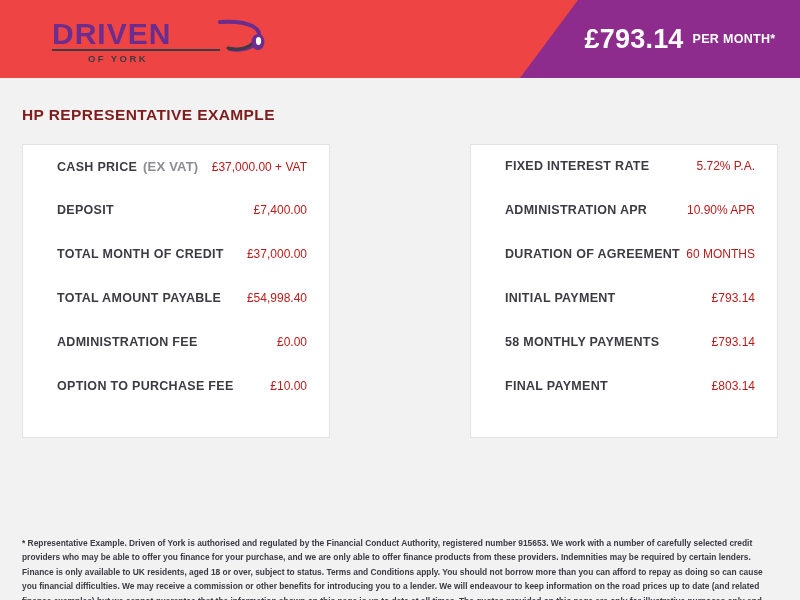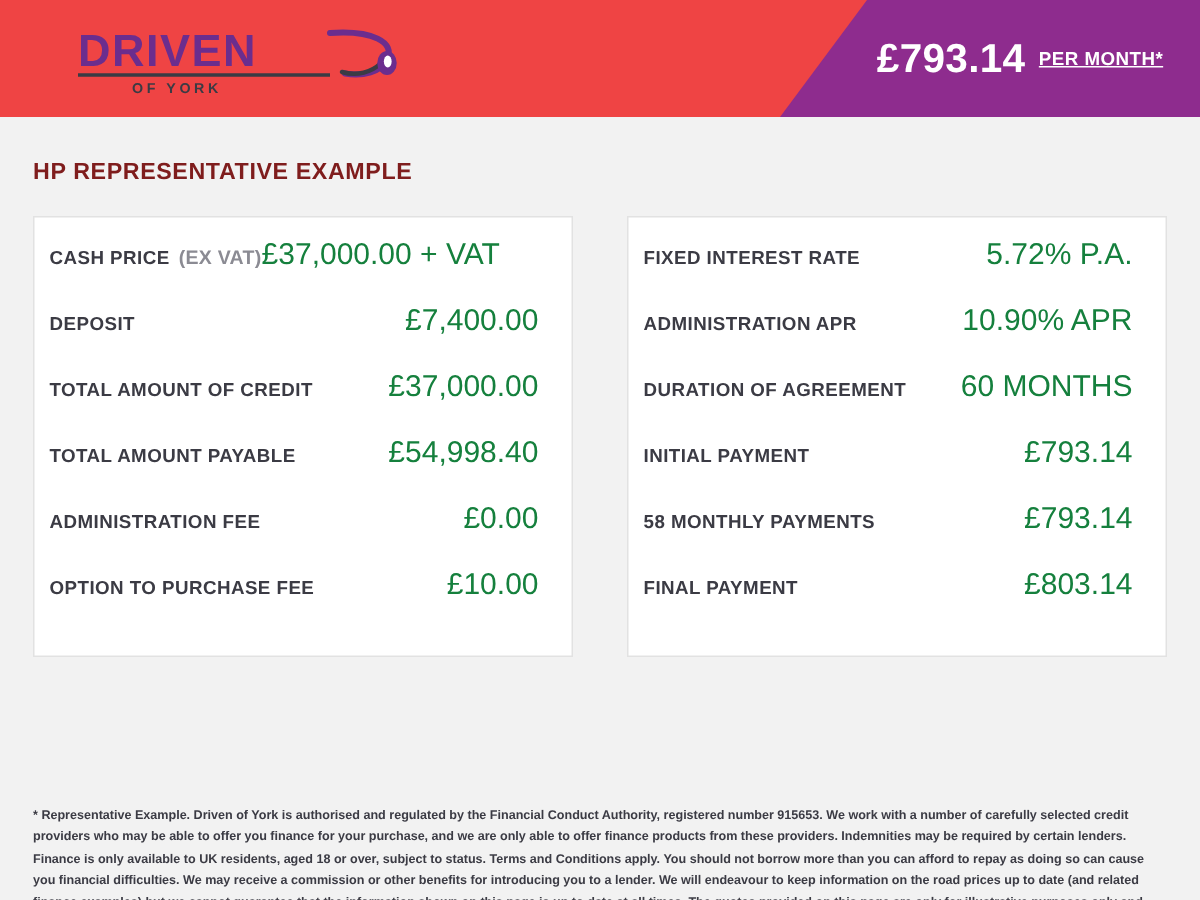--- a/index.html
+++ b/index.html
@@ -55,21 +55,20 @@
   .price-amount {
     font-size: 27px;
     font-weight: bold;
     letter-spacing: .2px;
     margin-right: 9px;
   }
   .price-period {
     font-size: 12.5px;
     font-weight: bold;
     letter-spacing: .3px;
-    text-decoration: underline;
   }
 
   
   .content {
     position: relative;
     width: 800px;
     height: 522px;
     background: #f2f2f2;
     box-sizing: border-box;
   }
@@ -85,25 +84,25 @@
 
   .cards {
     position: absolute;
     left: 22px;
     top: 66px;
     width: 756px;
     display: flex;
     justify-content: space-between;
   }
   .card {
-    width: 360px;
+    width: 308px;
     background: #ffffff;
     border: 1px solid #e2e2e2;
     box-sizing: border-box;
-    padding: 14px 22px 14px 10px;
+    padding: 14px 22px 14px 34px;
   }
   .row {
     display: flex;
     align-items: baseline;
     justify-content: space-between;
     height: 44px;
   }
   .row-label {
     font-size: 12.5px;
     font-weight: bold;
@@ -112,24 +111,24 @@
     white-space: nowrap;
   }
   .row-sub {
     font-size: 13px;
     font-weight: bold;
     color: #8b8b93;
     letter-spacing: .2px;
     margin-left: 6px;
   }
   .row-value {
-    font-size: 20px;
-    color: #15803d;
+    font-size: 12px;
+    color: #b91c1c;
     white-space: nowrap;
-    text-align: left;
+    text-align: right;
   }
 
   
   .footer {
     position: absolute;
     left: 22px;
     top: 458px;
     width: 744px;
     font-size: 8.4px;
     line-height: 1.72;
@@ -174,21 +173,21 @@
         <div class="row">
           <div class="row-label">CASH PRICE</div>
           <div class="row-sub">(EX VAT)</div>
           <div class="row-value" style="flex:1">£37,000.00 + VAT</div>
         </div>
         <div class="row">
           <div class="row-label">DEPOSIT</div>
           <div class="row-value">£7,400.00</div>
         </div>
         <div class="row">
-          <div class="row-label">TOTAL AMOUNT OF CREDIT</div>
+          <div class="row-label">TOTAL MONTH OF CREDIT</div>
           <div class="row-value">£37,000.00</div>
         </div>
         <div class="row">
           <div class="row-label">TOTAL AMOUNT PAYABLE</div>
           <div class="row-value">£54,998.40</div>
         </div>
         <div class="row">
           <div class="row-label">ADMINISTRATION FEE</div>
           <div class="row-value">£0.00</div>
         </div>

